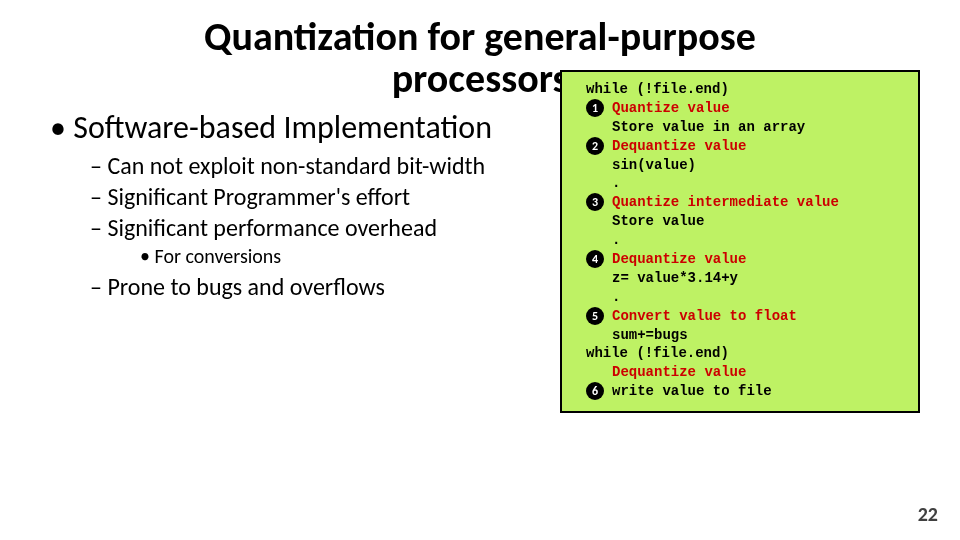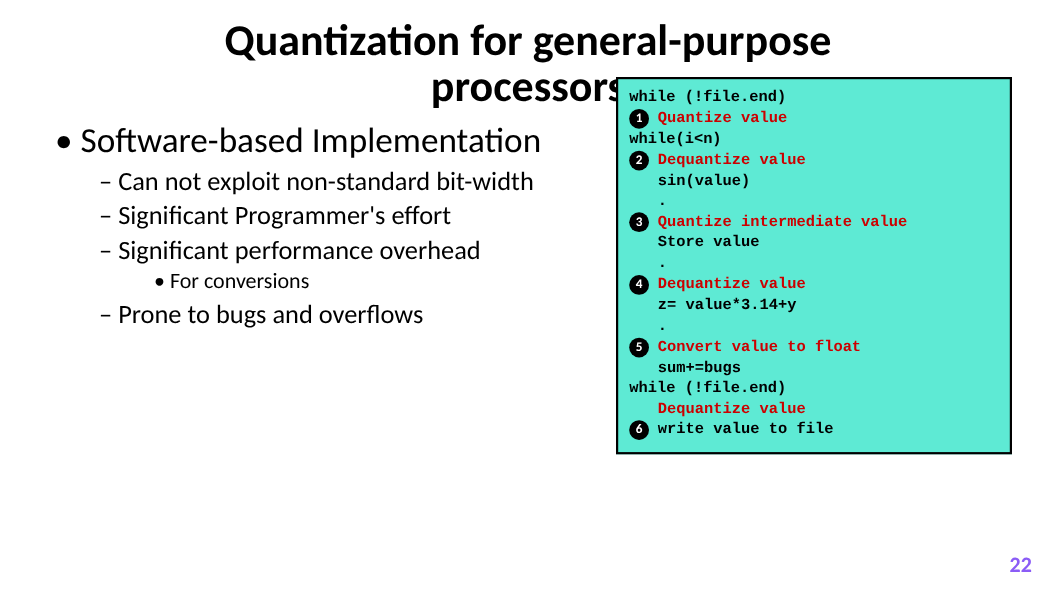--- a/index.html
+++ b/index.html
@@ -9,28 +9,28 @@
   .body { display: flex; gap: 20px; }
   .left { flex: 1 1 auto; padding-top: 2px; }
   .right { flex: 0 0 360px; }
   ul { list-style: none; }
   .lvl1 { font-size: 32px; margin-left: 10px; margin-bottom: 4px; }
   .lvl1::before { content: "• "; }
   .lvl2 { font-size: 24px; margin-left: 50px; margin-bottom: 2px; }
   .lvl2::before { content: "– "; }
   .lvl3 { font-size: 20px; margin-left: 100px; margin-bottom: 4px; }
   .lvl3::before { content: "• "; }
-  .codebox { border: 2px solid #000; padding: 8px 10px 10px 10px; font-family: "Courier New", monospace; font-size: 14px; font-weight: 700; line-height: 1.35; position: relative; top: -36px; background: #5eead4; }
+  .codebox { border: 2px solid #000; padding: 8px 10px 10px 24px; font-family: "Courier New", monospace; font-size: 14px; font-weight: 700; line-height: 1.35; position: relative; top: -36px; background: #bef264; }
   .codeline { display: flex; align-items: flex-start; }
   .cln-indent0 { padding-left: 0; }
   .cln-indent1 { padding-left: 26px; }
   .bubble { display: inline-flex; align-items: center; justify-content: center; min-width: 18px; height: 18px; border-radius: 50%; background: #000; color: #fff; font-family: Calibri, Arial, sans-serif; font-size: 12px; font-weight: 700; margin-right: 8px; }
   .red { color: #c00; text-align: center; }
   .plain { color: #000; }
-  .pagenum { position: absolute; right: 22px; bottom: 14px; color: #8b5cf6; font-size: 20px; font-weight: 700; }
+  .pagenum { position: absolute; right: 22px; bottom: 14px; color: #404040; font-size: 20px; font-weight: 700; }
 </style>
 </head>
 <body>
 
 <div class="slide">
   <h1 class="title">Quantization for general-purpose processors</h1>
 
   <div class="body">
     <div class="left">
       <ul>
@@ -45,22 +45,22 @@
 
     <div class="right">
       <div class="codebox">
         <div class="codeline cln-indent0">
             <span class="plain">while (!file.end)</span>
           </div>
         <div class="codeline cln-indent0">
           <span class="bubble">1</span>
           <span class="red">Quantize value</span>
         </div>
-        <div class="codeline cln-indent0">
-            <span class="plain">while(i&lt;n)</span>
+        <div class="codeline cln-indent1">
+            <span class="plain">Store value in an array</span>
           </div>
         <div class="codeline cln-indent0">
           <span class="bubble">2</span>
           <span class="red">Dequantize value</span>
         </div>
         <div class="codeline cln-indent1">
             <span class="plain">sin(value)</span>
           </div>
         <div class="codeline cln-indent1">
             <span class="plain">.</span>

